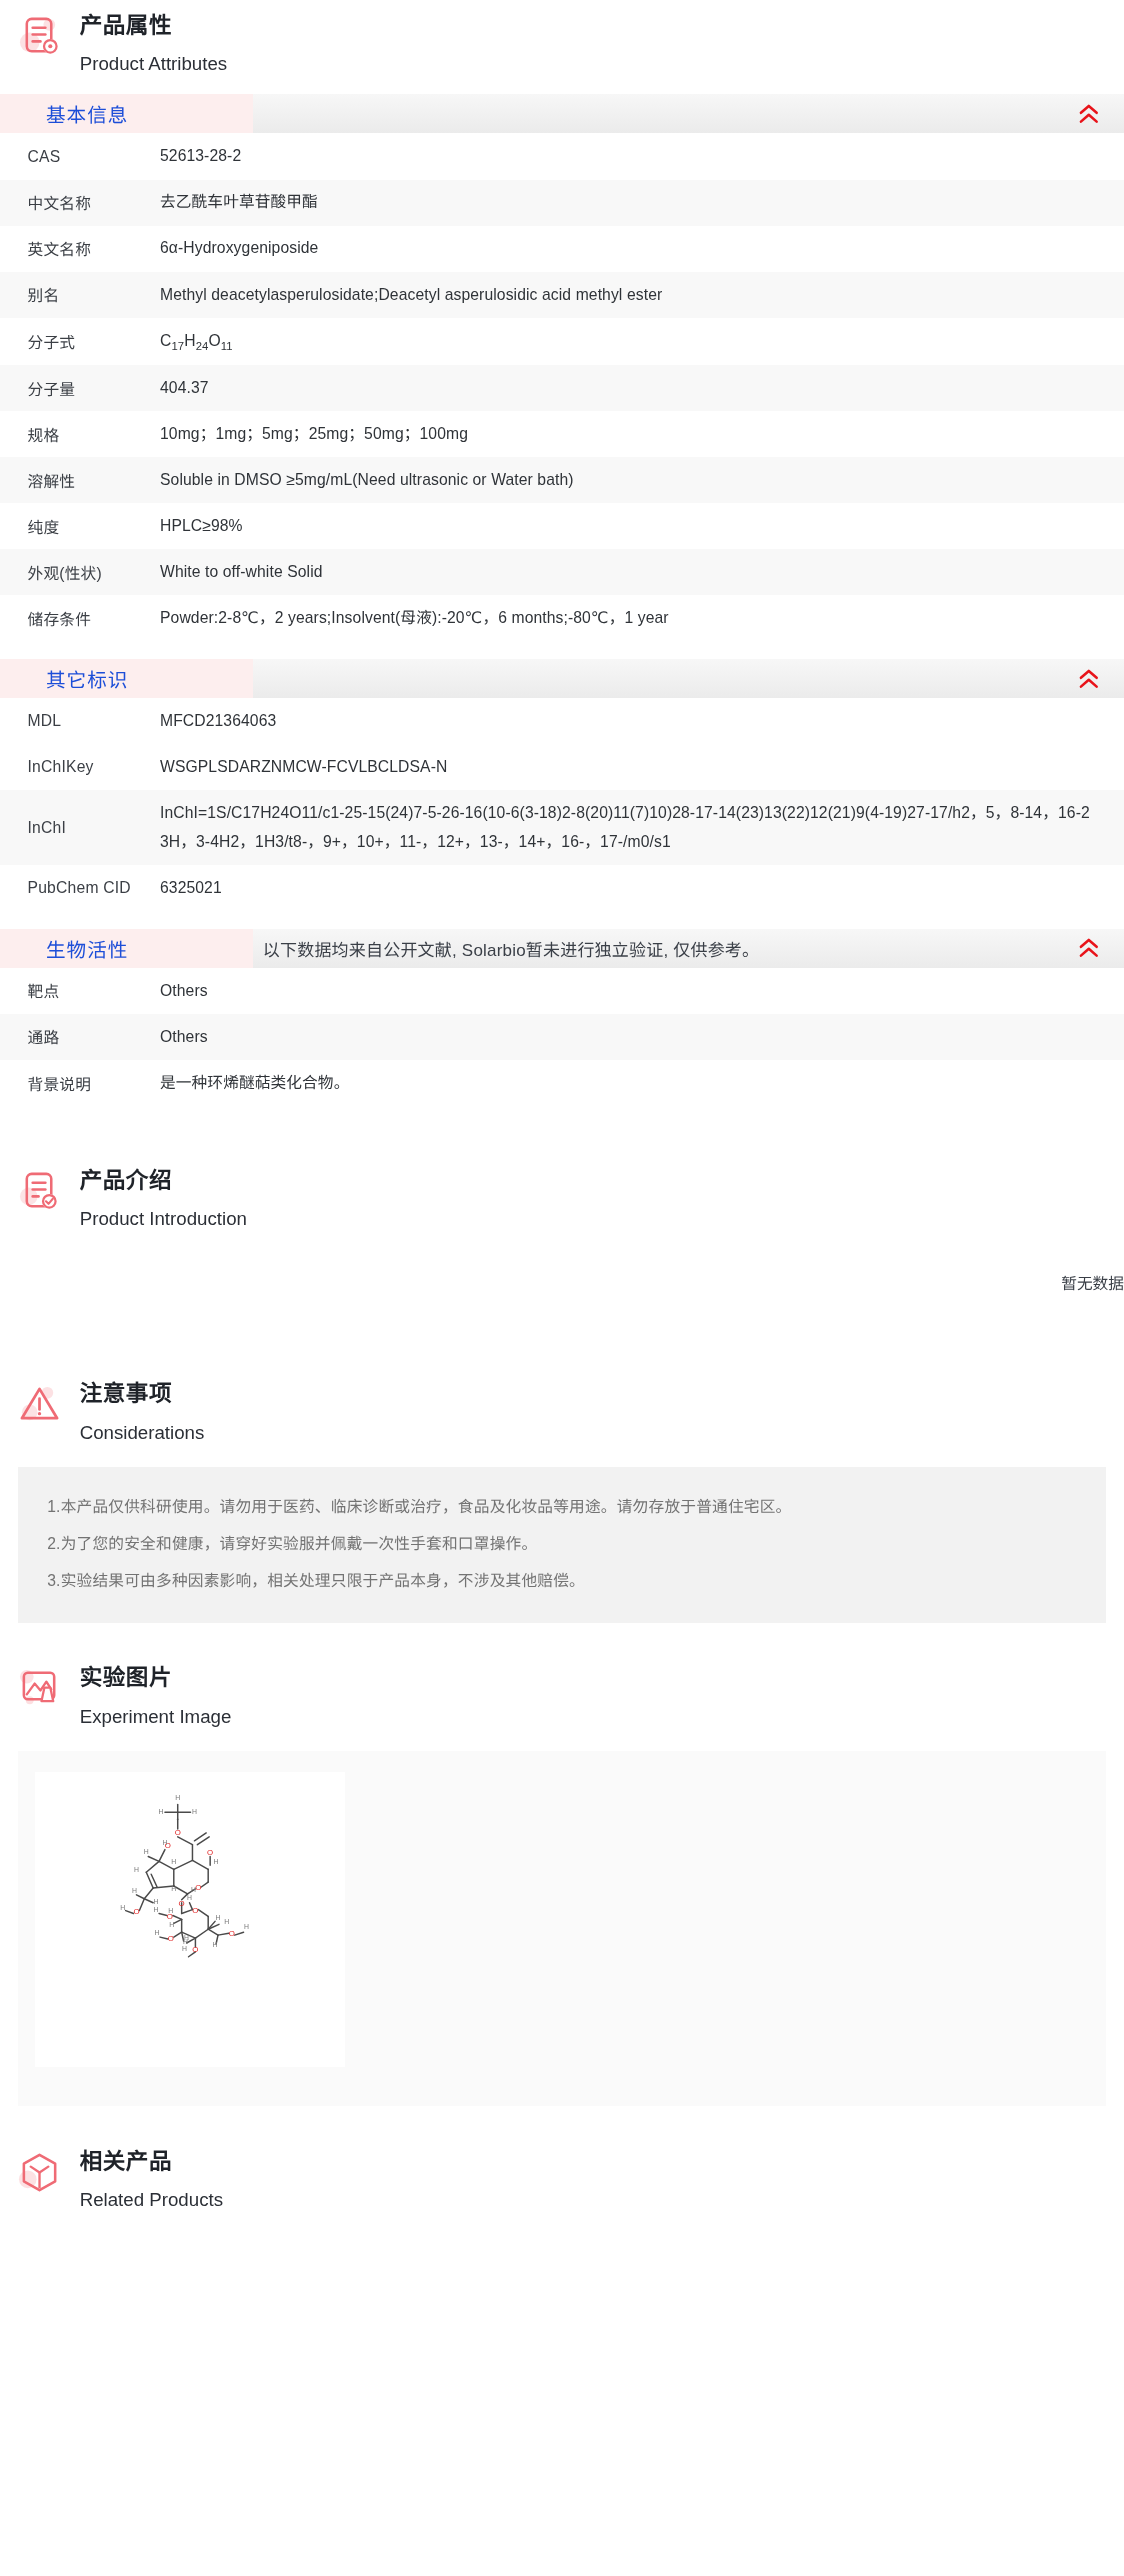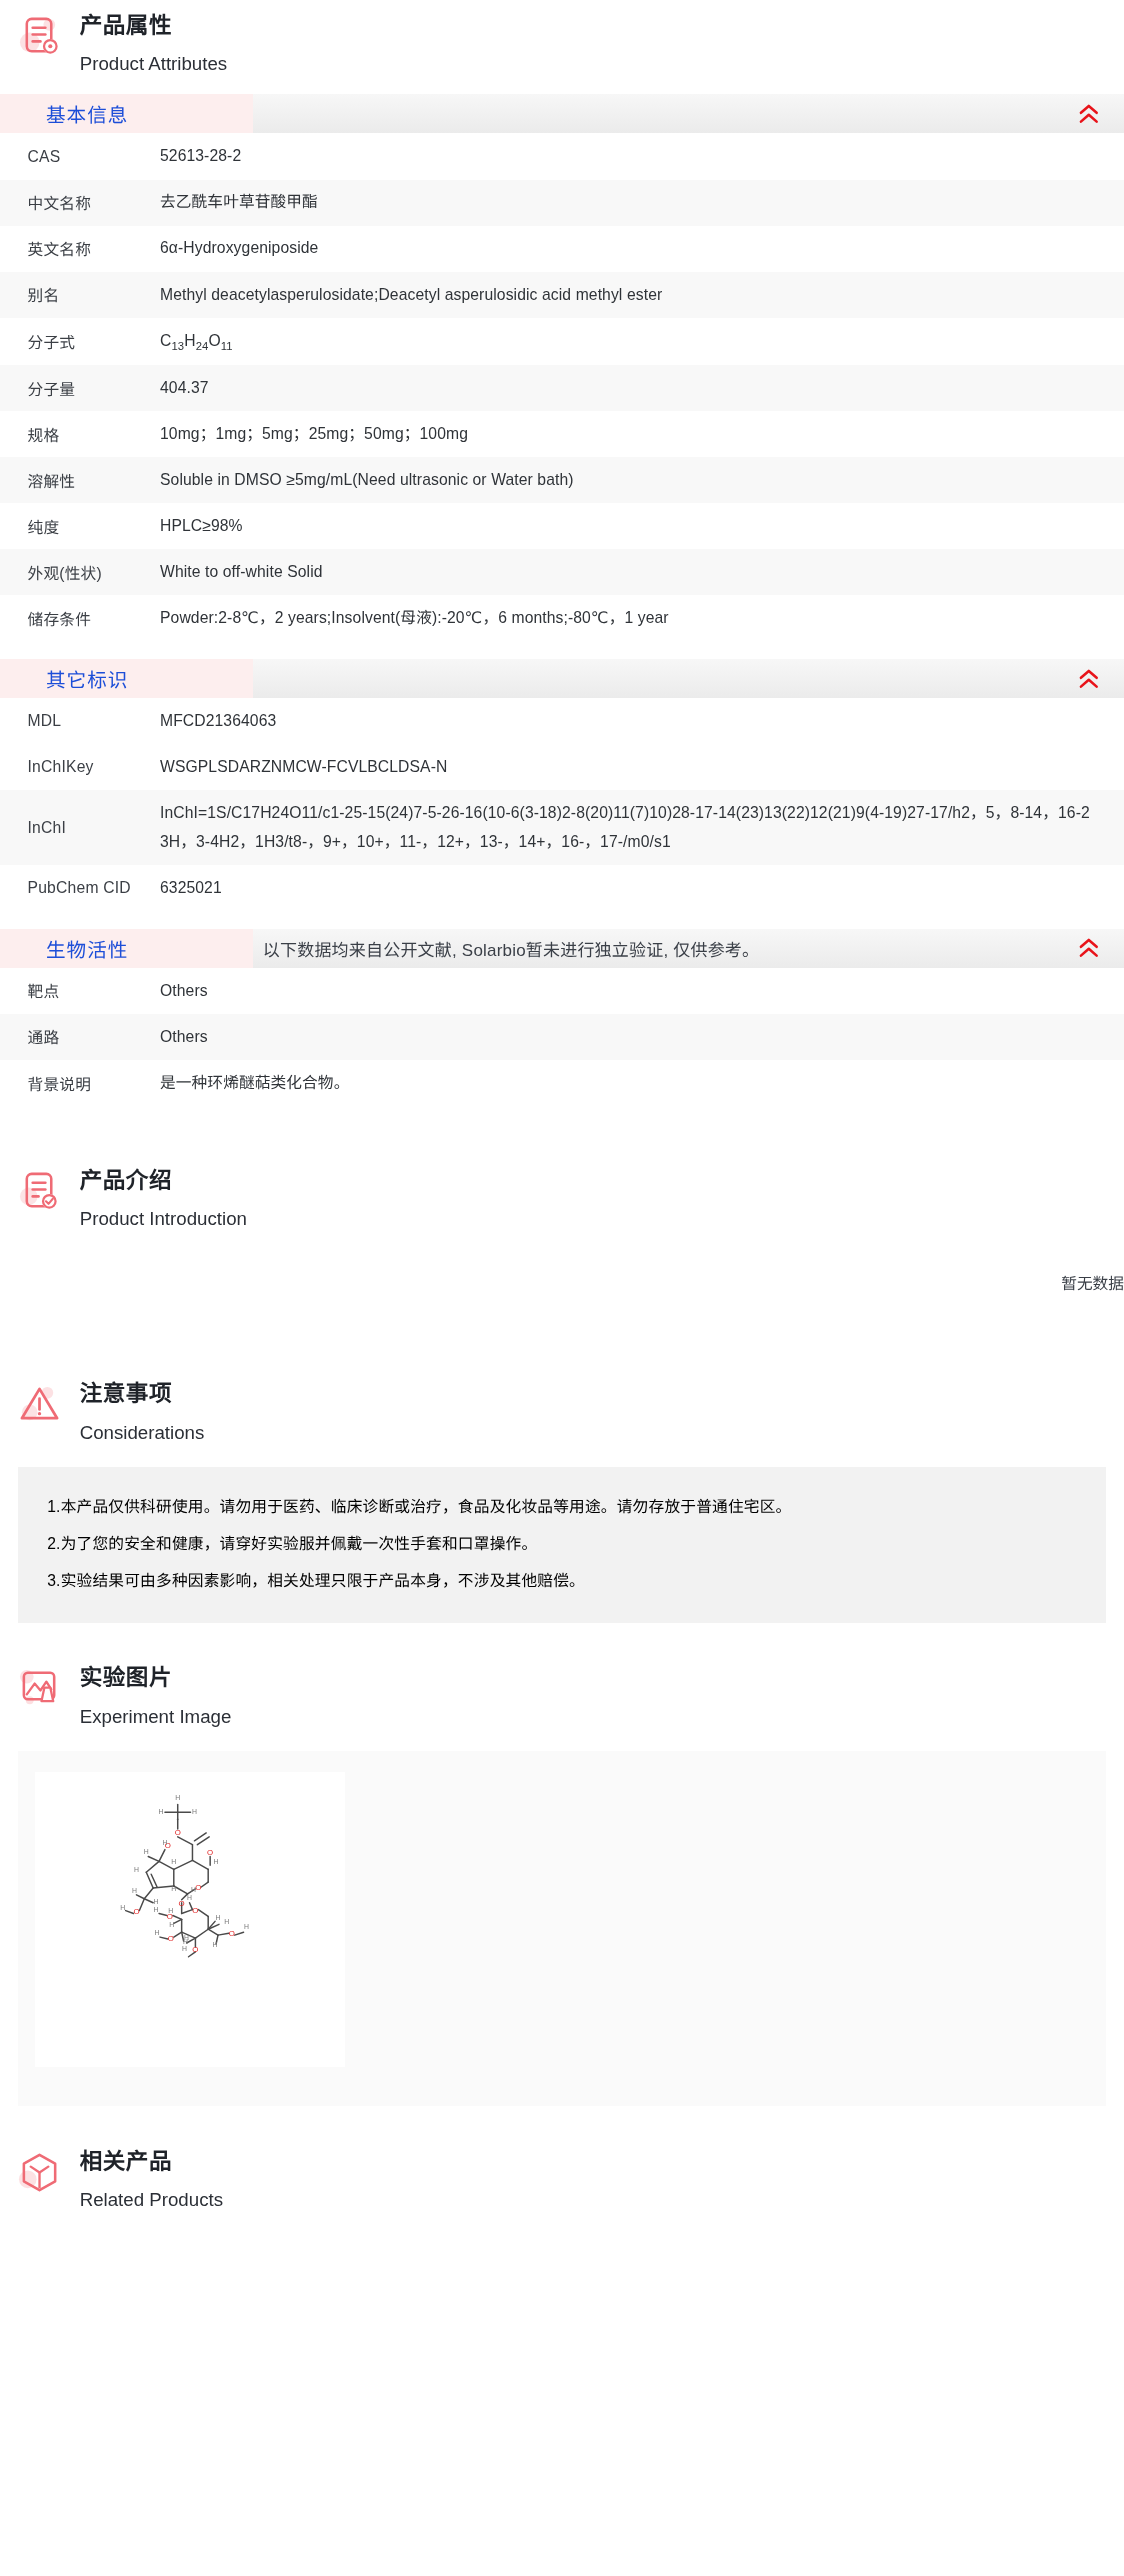--- a/index.html
+++ b/index.html
@@ -123,21 +123,21 @@
   }
 
   
   .notice-panel {
     margin: 21.6px 17.7px 0 17.7px;
     background: #f2f2f2;
     padding: 21.6px 29.5px 23.6px 29.5px;
   }
   .notice-line {
     font-size: 15.7px;
-    color: #000000;
+    color: #737373;
     line-height: 37px;
     letter-spacing: 0.2px;
   }
 
   
   .exp-panel {
     margin: 21.6px 17.7px 0 17.7px;
     background: #fafafa;
     padding: 21.6px 0 39px 0;
     min-height: 336px;
@@ -209,21 +209,21 @@
       <tr class="odd row-h">
           <td class="k">英文名称</td>
           <td class="v">6α-Hydroxygeniposide</td>
         </tr>
       <tr class="even row-h">
           <td class="k">别名</td>
           <td class="v">Methyl deacetylasperulosidate;Deacetyl asperulosidic acid methyl ester</td>
         </tr>
       <tr class="odd row-h">
           <td class="k">分子式</td>
-          <td class="v" id="formula-cell">C<sub>13</sub>H<sub>24</sub>O<sub>11</sub></td>
+          <td class="v" id="formula-cell">C<sub>17</sub>H<sub>24</sub>O<sub>11</sub></td>
         </tr>
       <tr class="even row-h">
           <td class="k">分子量</td>
           <td class="v">404.37</td>
         </tr>
       <tr class="odd row-h">
           <td class="k">规格</td>
           <td class="v">10mg；1mg；5mg；25mg；50mg；100mg</td>
         </tr>
       <tr class="even row-h">

